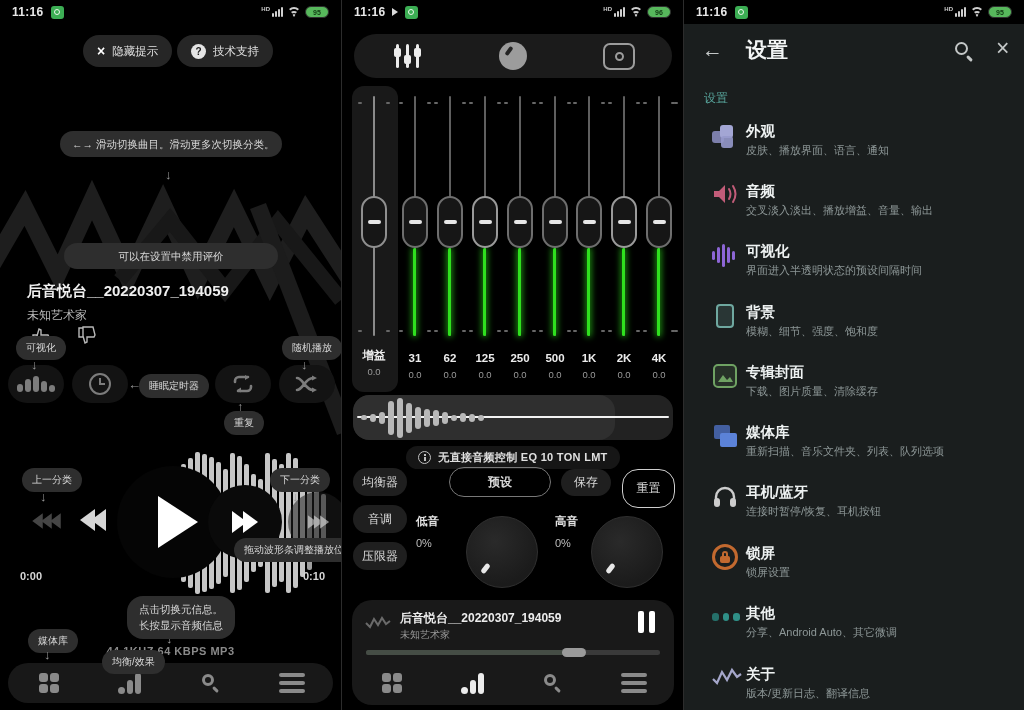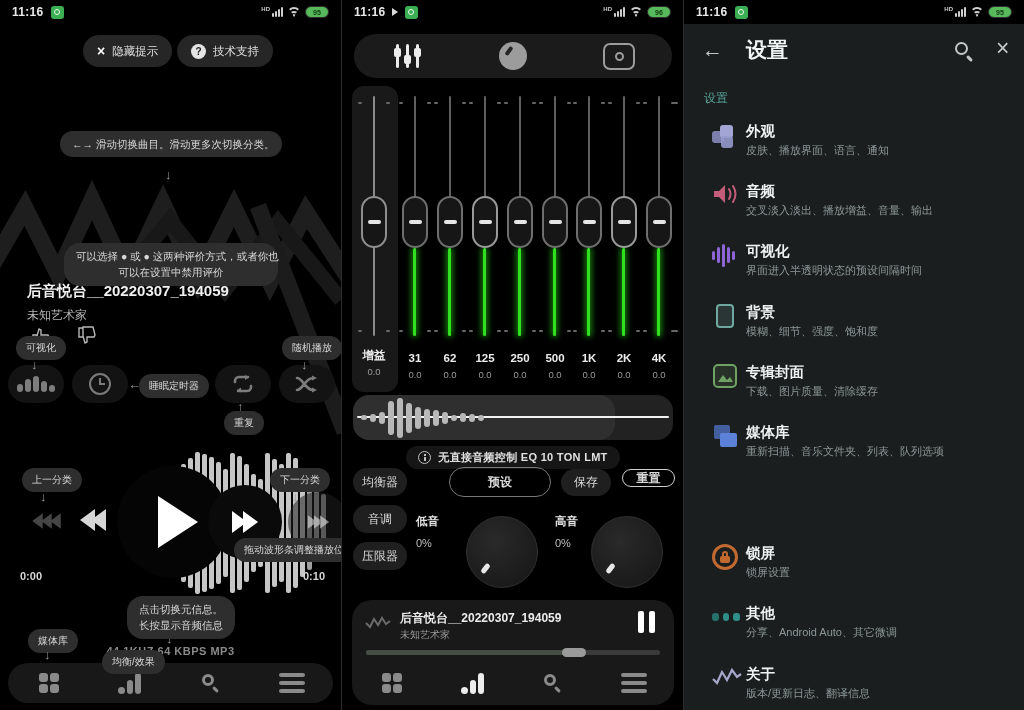--- a/index.html
+++ b/index.html
@@ -115,21 +115,20 @@
       <polyline points="120,140 170,80 225,150 278,82 341,160" fill="none" stroke="#181818" stroke-width="15"></polyline>
       <line x1="258" y1="66" x2="345" y2="292" stroke="#1c1c1c" stroke-width="17"></line>
     </svg>
 
     <div class="tip" style="left:60px;top:131px;width:222px;">
       <div>←→ 滑动切换曲目。滑动更多次切换分类。</div>
     </div>
     <span class="ptr" style="left:165px;top:168px;">↓</span>
 
     <div class="tip" style="left:64px;top:243px;width:214px;">
-      <div>可以选择 ● 或 ● 这两种评价方式，或者你也</div>
       <div>可以在设置中禁用评价</div>
     </div>
 
     <div class="abs" style="left:27px;top:282px;color:#f0f0f0;font-size:15px;font-weight:bold;z-index:5;">后音悦台__20220307_194059</div>
     <div class="abs" style="left:27px;top:307px;color:#b9b9b9;font-size:12px;">未知艺术家</div>
 
     <svg class="abs" width="22" height="20" style="left:30px;top:326px;" viewBox="0 0 22 20">
       <path d="M3 9h4v9H3z M7 10l2-7 2 1v5h7l1 2-2 8H7z" fill="none" stroke="#b8b8b8" stroke-width="1.4"></path>
     </svg>
     <svg class="abs" width="22" height="20" style="left:76px;top:326px;" viewBox="0 0 22 20">
@@ -486,21 +485,21 @@
         <span style="color:#e0e0e0;font-size:11px;font-weight:bold;letter-spacing:.3px;">无直接音频控制 EQ 10 TON LMT</span>
       </div>
     </div>
 
     <div class="pillbtn" style="left:11px;top:468px;width:54px;height:28px;">均衡器</div>
     <div class="pillbtn" style="left:11px;top:505px;width:54px;height:28px;">音调</div>
     <div class="pillbtn" style="left:11px;top:542px;width:54px;height:28px;">压限器</div>
 
     <div class="pillbtn" style="left:107px;top:467px;width:102px;height:30px;background:transparent;border:1px solid #787878;font-weight:bold;">预设</div>
     <div class="pillbtn" style="left:219px;top:469px;width:50px;height:27px;">保存</div>
-    <div class="pillbtn" style="left:280px;top:469px;width:53px;height:18px;background:transparent;border:1px solid #cfcfcf;font-weight:bold;">重置</div>
+    <div class="pillbtn" style="left:280px;top:469px;width:53px;height:39px;background:transparent;border:1px solid #cfcfcf;font-weight:normal;">重置</div>
 
     <div class="klab" style="left:74px;top:514px;">低音</div>
     <div class="kval" style="left:74px;top:537px;">0%</div>
     <div class="knob" style="left:124px;top:516px;">
         <i></i>
       </div>
     <div class="klab" style="left:213px;top:514px;">高音</div>
     <div class="kval" style="left:213px;top:537px;">0%</div>
     <div class="knob" style="left:249px;top:516px;">
         <i></i>
@@ -641,20 +640,31 @@
 
       <div class="set-item" style="top:399px;">
         <span class="set-icon">
           <i style="position:absolute;left:2px;top:2px;width:16px;height:14px;border-radius:2px;background:#4d6fc0;opacity:.8;display:block;"></i>
           <i style="position:absolute;left:8px;top:10px;width:17px;height:14px;border-radius:2px;background:#5b82d8;display:block;"></i>
         </span>
         <span class="set-title">媒体库</span>
         <span class="set-sub">重新扫描、音乐文件夹、列表、队列选项</span>
       </div>
 
+      <div class="set-item" style="top:459px;">
+        <span class="set-icon">
+          <svg width="26" height="26" viewBox="0 0 26 26">
+            <path d="M4 18 v-4 a9 9 0 0 1 18 0 v4" fill="none" stroke="#cdcdcd" stroke-width="2.4"></path>
+            <rect x="2" y="15" width="6" height="9" rx="3" fill="#cdcdcd"></rect>
+            <rect x="18" y="15" width="6" height="9" rx="3" fill="#cdcdcd"></rect>
+          </svg>
+        </span>
+        <span class="set-title">耳机/蓝牙</span>
+        <span class="set-sub">连接时暂停/恢复、耳机按钮</span>
+      </div>
 
       <div class="set-item" style="top:520px;">
         <span class="set-icon">
           <i style="position:absolute;left:0;top:0;width:26px;height:26px;border:3px solid #c2692f;border-radius:50%;display:block;"></i>
           <i style="position:absolute;left:10px;top:7px;width:6px;height:5px;border:2px solid #c2692f;border-bottom:none;border-radius:4px 4px 0 0;display:block;"></i>
           <i style="position:absolute;left:8px;top:12px;width:10px;height:7px;background:#c2692f;border-radius:2px;display:block;"></i>
         </span>
         <span class="set-title">锁屏</span>
         <span class="set-sub">锁屏设置</span>
       </div>

